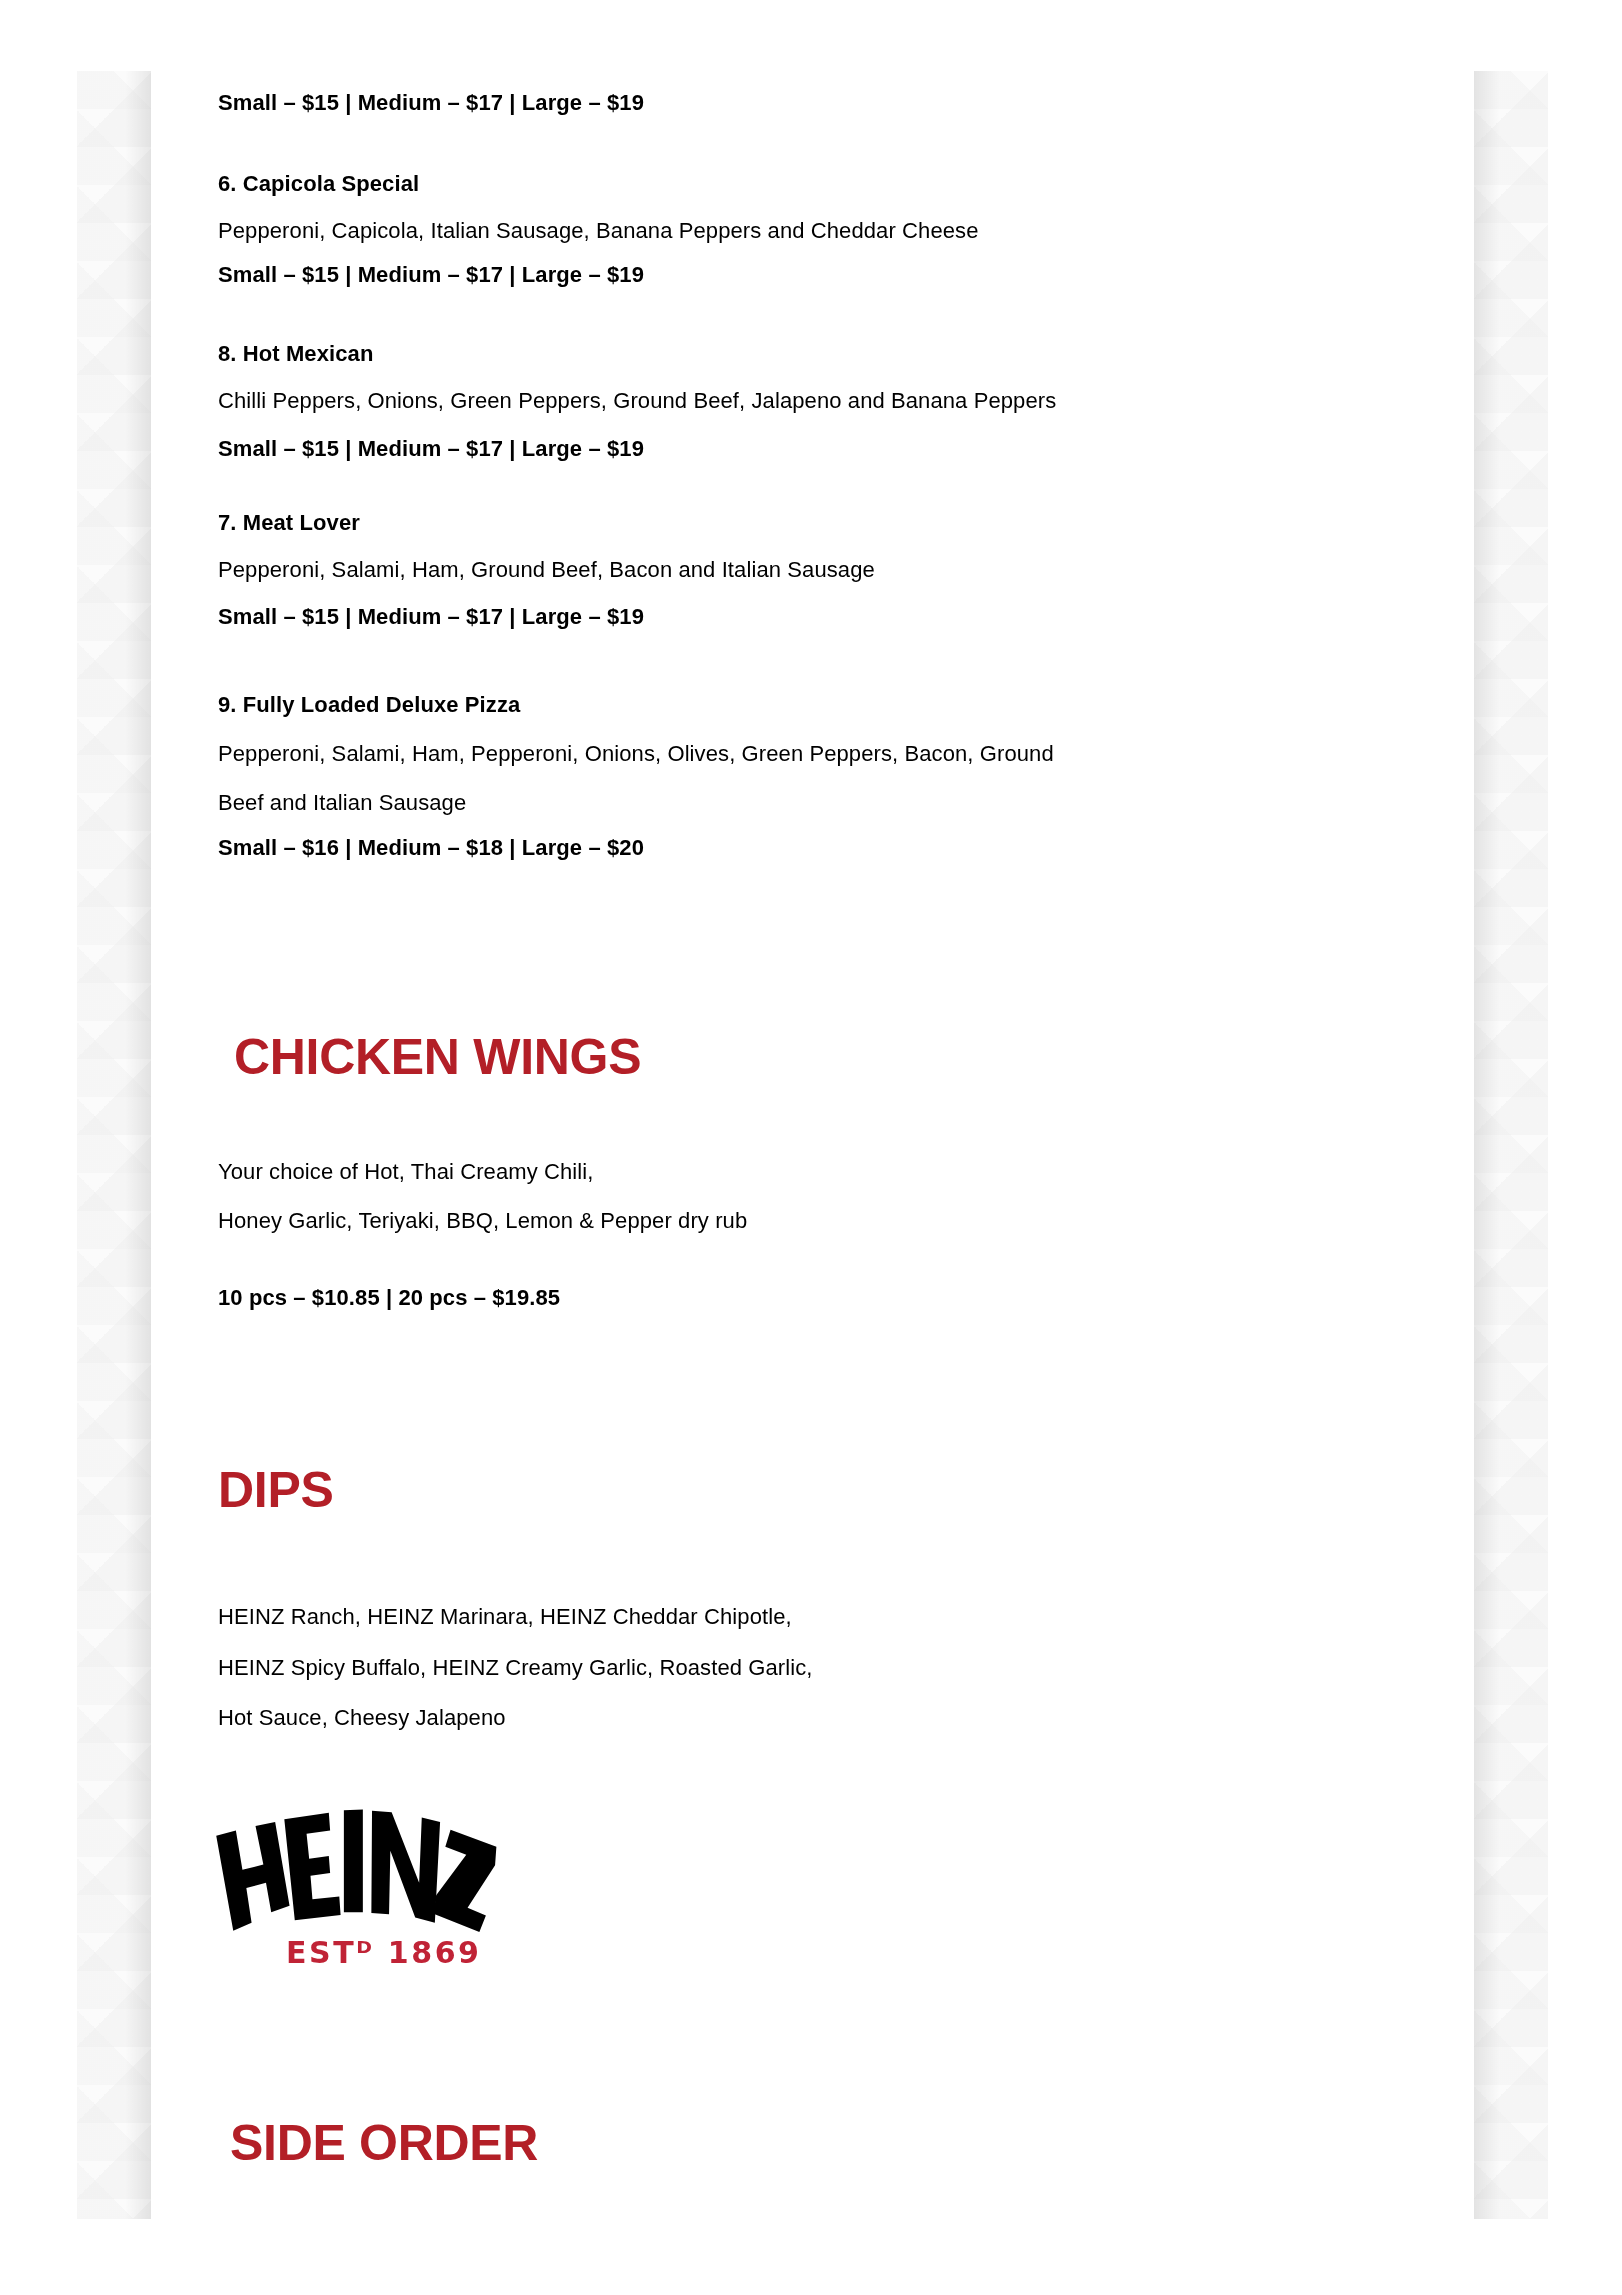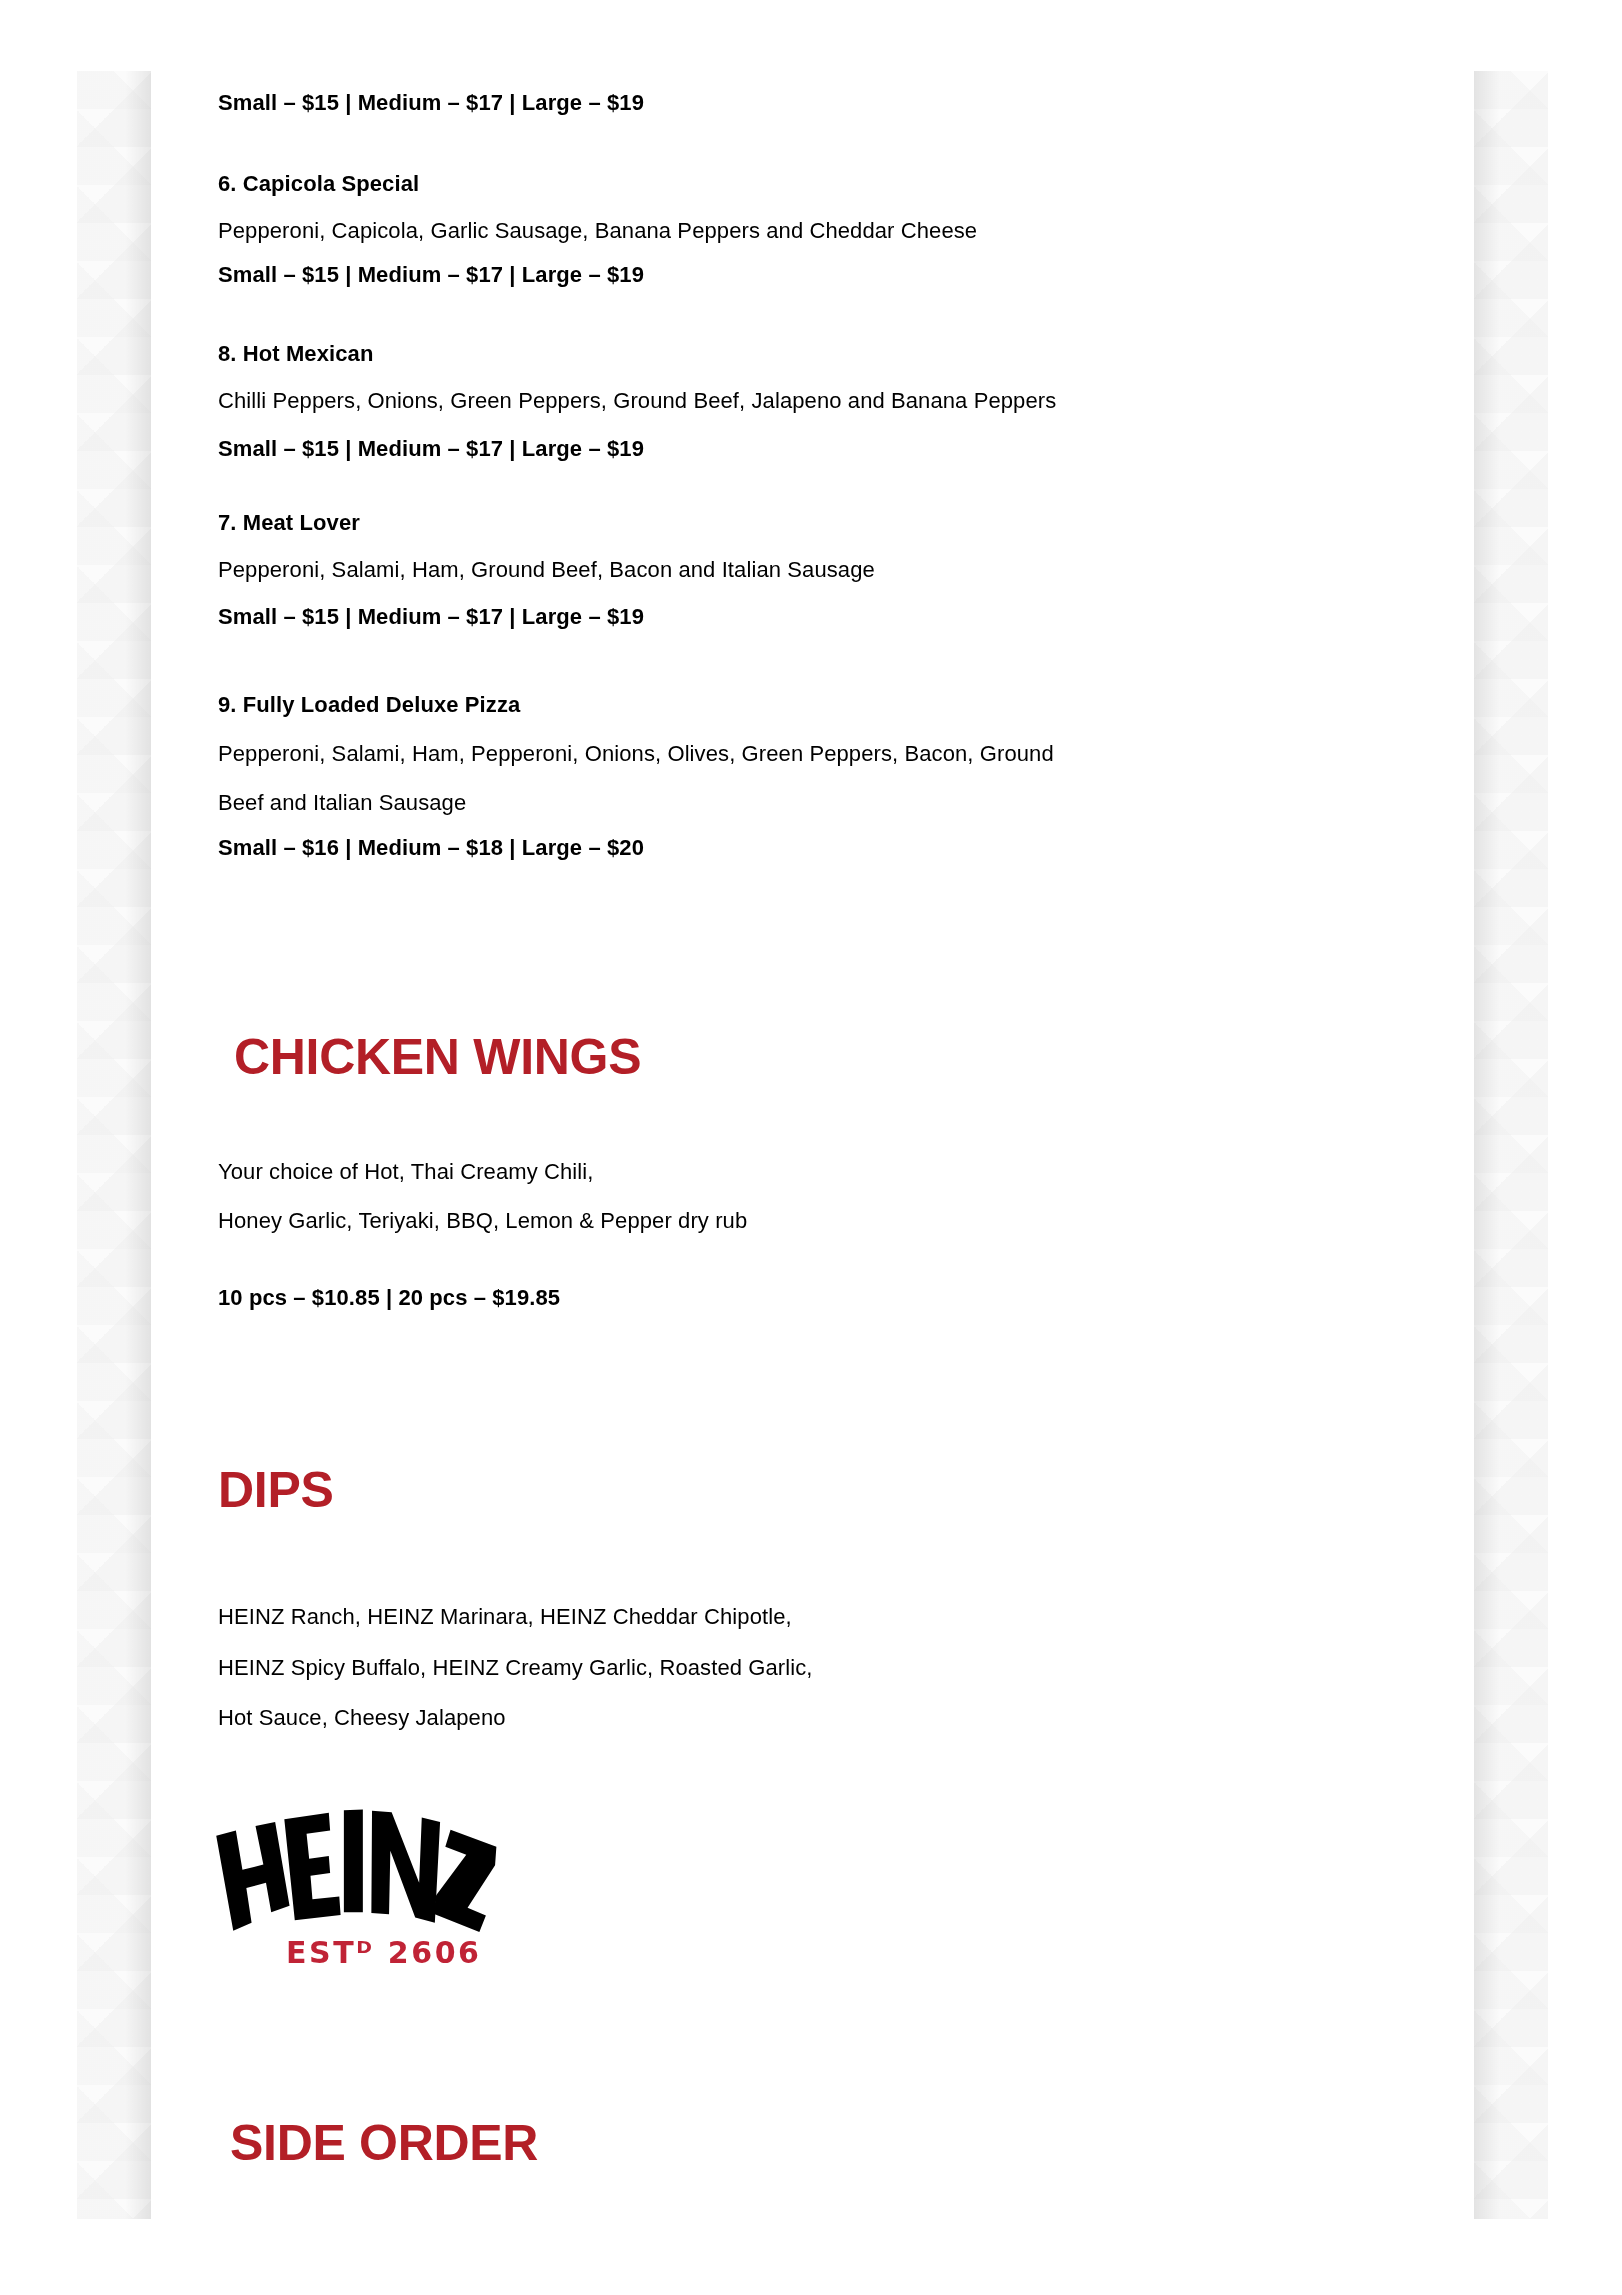--- a/index.html
+++ b/index.html
@@ -55,21 +55,21 @@
 
 <div class="strip left"></div>
 <div class="strip right"></div>
 
 <main>
 
   <div class="line bold" style="top:85px">Small – $15 | Medium – $17 | Large – $19</div>
 
   <section>
     <div class="line bold" style="top:166px">6. Capicola Special</div>
-    <div class="line" style="top:213px">Pepperoni, Capicola, Garlic Sausage, Banana Peppers and Cheddar Cheese</div>
+    <div class="line" style="top:213px">Pepperoni, Capicola, Italian Sausage, Banana Peppers and Cheddar Cheese</div>
     <div class="line bold" style="top:257px">Small – $15 | Medium – $17 | Large – $19</div>
   </section>
 
   <section>
     <div class="line bold" style="top:336px">8. Hot Mexican</div>
     <div class="line" style="top:383px">Chilli Peppers, Onions, Green Peppers, Ground Beef, Jalapeno and Banana Peppers</div>
     <div class="line bold" style="top:431px">Small – $15 | Medium – $17 | Large – $19</div>
   </section>
 
   <section>
@@ -106,21 +106,21 @@
 
           <polygon points="112,28 180,18 182,45 146,50 150,88 180,84 182,110 152,114 155,150 196,146 198,174 128,182"></polygon>
 
           <polygon points="203,14 232,13 232,170 203,170"></polygon>
 
           <polygon points="246,15 276,17 318,125 322,25 350,32 342,186 312,178 274,76 272,173 245,171"></polygon>
 
           <polygon points="366,44 436,70 434,98 392,163 420,175 410,200 340,172 344,144 390,82 358,70"></polygon>
         </g>
       </svg>
-      <div class="logo-est">ESTᴰ 2606</div>
+      <div class="logo-est">ESTᴰ 1869</div>
     </div>
   </section>
 
   <section>
     <h2 class="heading" style="top:2102px;margin:12px">SIDE ORDER</h2>
   </section>
 
 </main>
 
 

